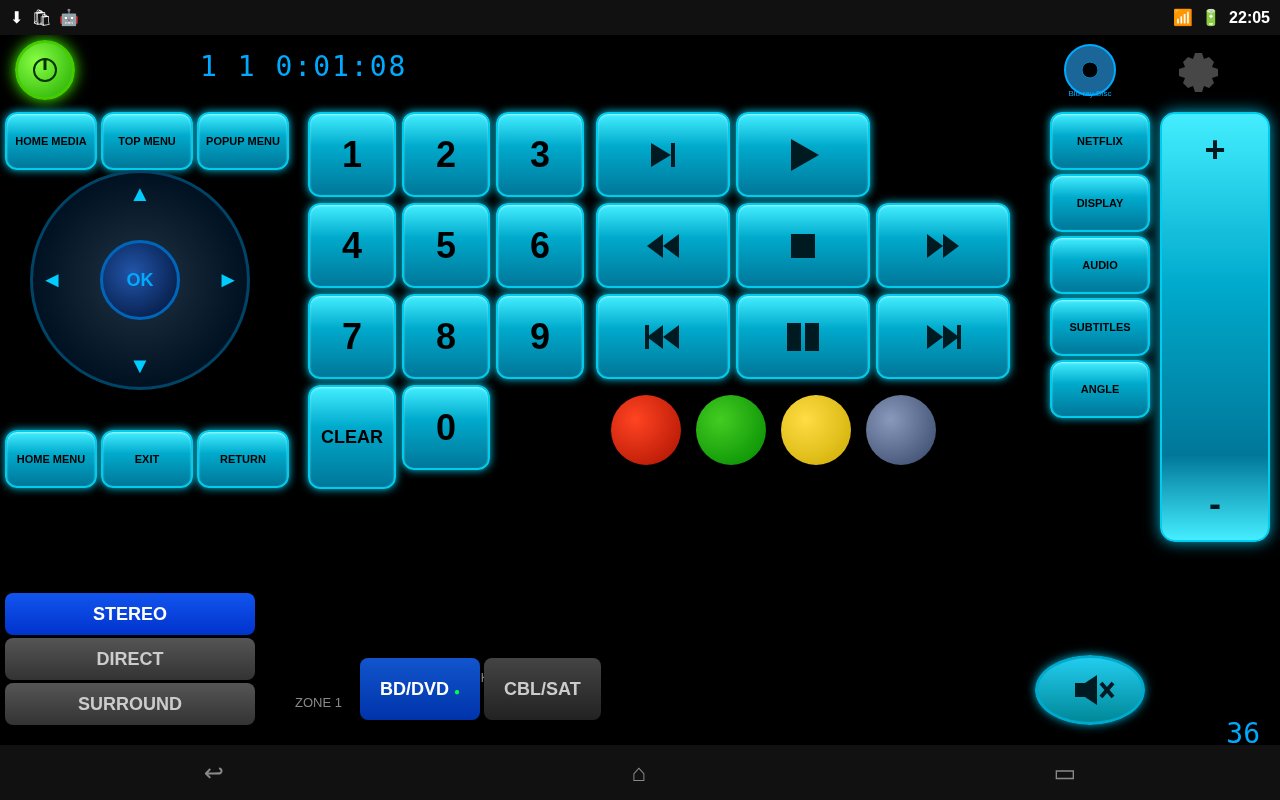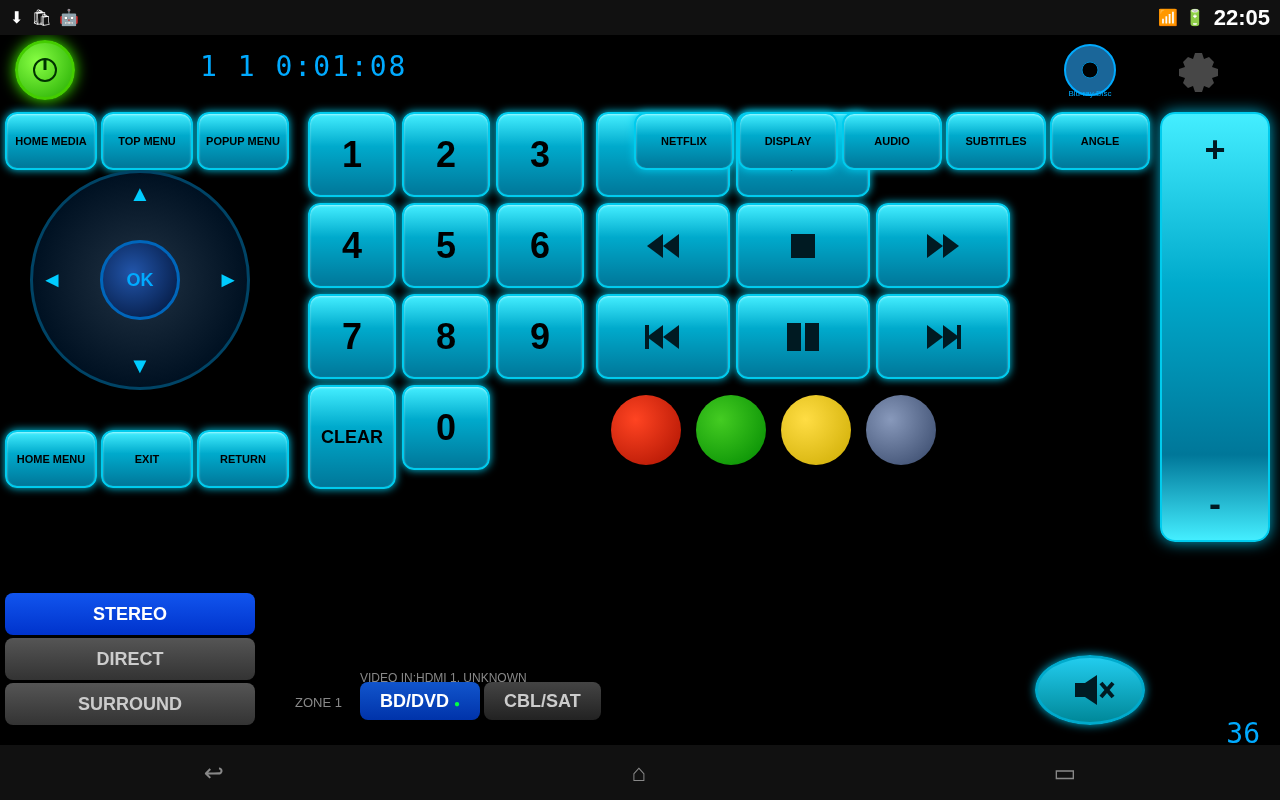--- a/index.html
+++ b/index.html
@@ -158,20 +158,21 @@
       height: 58px;
       font-size: 11px;
     }
 
     
     .right-sidebar {
       position: absolute;
       top: 112px;
       right: 130px;
       display: flex;
+      flex-direction: column;
       gap: 4px;
     }
     .right-sidebar .cyan-btn {
       width: 100px;
       height: 58px;
       font-size: 11px;
     }
 
     
     .volume-slider {
@@ -199,21 +200,21 @@
 
     
     .source-row {
       position: absolute;
       bottom: 80px;
       left: 360px;
       display: flex;
       gap: 4px;
     }
     .source-btn {
-      height: 38px;
+      height: 62px;
       padding: 0 20px;
       border-radius: 8px;
       font-size: 18px;
       font-weight: bold;
       cursor: pointer;
       border: none;
     }
     .source-btn.active {
       background: linear-gradient(180deg, #1155cc, #0033aa);
       color: #fff;
@@ -343,21 +344,21 @@
 
 <div class="status-bar">
   <div class="status-icons">
     <span style="color:#fff;font-size:16px;">⬇</span>
     <span style="color:#fff;font-size:16px;">🛍</span>
     <span style="color:#8bc34a;font-size:16px;">🤖</span>
   </div>
   <div class="status-right">
     <span style="font-size:16px;">📶</span>
     <span style="font-size:16px;">🔋</span>
-    <span style="font-size:22px;">22:05</span>
+    <span style="font-size:16px;">22:05</span>
   </div>
 </div>
 
 <div class="power-btn">
   <svg viewBox="0 0 30 30" fill="none">
     <circle cx="15" cy="15" r="11" stroke="#003300" stroke-width="2" fill="none"></circle>
     <line x1="15" y1="4" x2="15" y2="15" stroke="#003300" stroke-width="3"></line>
   </svg>
 </div>
 

